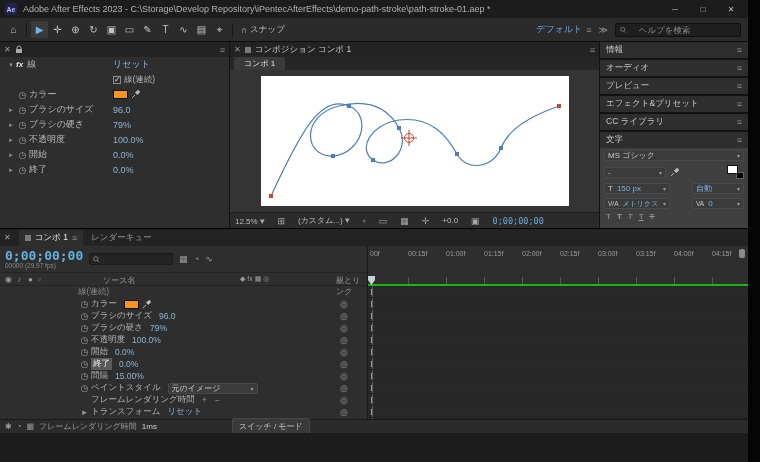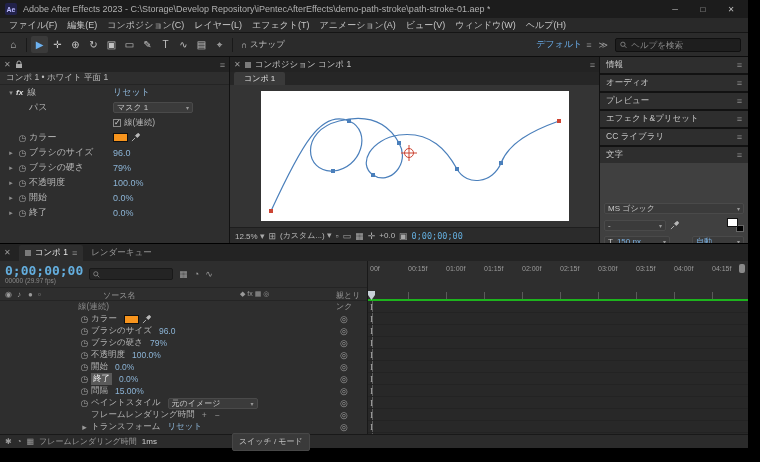--- a/index.html
+++ b/index.html
@@ -1,36 +1,36 @@
 <!DOCTYPE html>
 <html><head>
 <meta charset="utf-8">
 <style>
 *{margin:0;padding:0;box-sizing:border-box;font-family:"Liberation Sans",sans-serif;}
 html,body{width:760px;height:462px;overflow:hidden;background:#000;}
-.screen{display:flex;width:760px;height:462px;flex-direction:column;}
+.screen{display:flex;width:760px;height:462px;}
 .window{width:748px;display:flex;flex-direction:column;background:#121212;}
 .desktop-strip{width:12px;background:#050505;}
 
 .titlebar{height:18px;background:#1c1c1c;display:flex;align-items:center;gap:6px;padding:0 5px;flex:none;}
 .app-icon{width:12px;height:12px;background:#22224a;color:#b9b9ff;font-size:7px;font-weight:bold;display:flex;align-items:center;justify-content:center;border-radius:2px;flex:none;}
 .title-text{font-size:9px;color:#b0b0b0;white-space:nowrap;overflow:hidden;}
 .win-controls{margin-left:auto;display:flex;gap:4px;flex:none;}
 .win-btn{width:24px;height:14px;color:#bbb;font-size:8px;display:flex;align-items:center;justify-content:center;}
 .menubar{height:15px;background:#292929;display:flex;align-items:center;padding:0 4px;flex:none;border-bottom:1px solid #151515;}
 .menu-item{font-size:9px;color:#c6c6c6;padding:0 5px;white-space:nowrap;}
 .toolbar{height:24px;background:#2b2b2b;display:flex;align-items:center;gap:1px;padding:0 5px;flex:none;border-bottom:1px solid #0d0d0d;}
 .tool{width:17px;height:17px;color:#c2c2c2;font-size:10px;display:flex;align-items:center;justify-content:center;border-radius:2px;flex:none;}
 .tool.active{color:#6cb1f0;background:#3a3a3a;}
 .tb-sep{width:1px;height:14px;background:#191919;margin:0 3px;flex:none;}
 .snap{display:flex;align-items:center;gap:3px;font-size:8.5px;color:#c2c2c2;padding:0 4px;}
 .workspace-chip{margin-left:auto;display:flex;align-items:center;gap:4px;font-size:9px;color:#6cb1f0;}
 .workspace-chip .mg{color:#8a8a8a;}
 .ovf{color:#9a9a9a;font-size:9px;margin:0 6px;}
-.searchbox{width:126px;height:14px;background:#1e1e1e;border:1px solid #101010;border-radius:2px;display:flex;align-items:center;gap:4px;padding:0 4px;margin-right:2px;}
+.searchbox{width:126px;height:14px;background:#1e1e1e;border:1px solid #101010;border-radius:2px;display:flex;align-items:center;gap:12px;padding:0 4px;margin-right:2px;}
 .searchbox input{background:transparent;border:none;outline:none;color:#cfcfcf;font-size:8.5px;width:100%;}
 .searchbox input::placeholder{color:#8a8a8a;}
 
 .workspace{height:186px;display:flex;gap:1px;flex:none;background:#121212;}
 .panel{background:#2e2e2e;display:flex;flex-direction:column;min-width:0;}
 .tabrow{height:15px;background:#232323;display:flex;align-items:center;gap:4px;padding:0 4px;flex:none;font-size:8.5px;color:#c8c8c8;white-space:nowrap;}
 .tabrow .mg{margin-left:auto;color:#8a8a8a;}
 .x{color:#9a9a9a;font-size:8px;}
 .psq{width:6px;height:6px;background:#7a7a7a;display:inline-block;flex:none;}
 .mg{font-size:9px;}
@@ -48,21 +48,21 @@
 .cb{width:8px;height:8px;border:1px solid #8a8a8a;position:relative;flex:none;}
 .cb[data-checked="true"]::after{content:"✓";position:absolute;top:-2px;left:0;font-size:8px;color:#ddd;}
 .cbl{font-size:8.5px;color:#b8b8b8;}
 .swatch{width:15px;height:9px;border:1px solid #101010;flex:none;}
 
 .comp{flex:1;}
 .viewer-tabs{height:13px;background:#262626;display:flex;align-items:flex-end;padding:0 4px;flex:none;}
 .viewer-tab{background:#3a3a3a;font-size:8px;color:#e0e0e0;padding:1px 10px;border-radius:2px 2px 0 0;}
 .canvas-area{flex:1;background:#343434;position:relative;}
 .canvas{position:absolute;left:31px;top:6px;width:308px;height:130px;background:#fff;}
-.comp-status{height:16px;background:#2b2b2b;border-top:1px solid #1e1e1e;display:flex;align-items:center;gap:4px;padding:0 5px;font-size:8px;color:#bbb;flex:none;white-space:nowrap;overflow:hidden;}
+.comp-status{height:16px;background:#2b2b2b;border-top:1px solid #1e1e1e;display:flex;align-items:center;gap:13px;padding:0 5px;font-size:8px;color:#bbb;flex:none;white-space:nowrap;overflow:hidden;}
 .cs-icon{color:#a8a8a8;font-size:9px;}
 .cs-tc{color:#64aede;font-family:"DejaVu Sans Mono",monospace;font-size:8.5px;}
 
 .rightstack{width:148px;flex:none;display:flex;flex-direction:column;gap:2px;background:#121212;}
 .rp-header{height:16px;background:#2e2e2e;display:flex;align-items:center;padding:0 6px;font-size:8.5px;color:#c8c8c8;flex:none;text-align:center;}
 .rp-header .mg{margin-left:auto;color:#8a8a8a;}
 .char-panel{flex:1;background:#404040;display:flex;flex-direction:column;overflow:hidden;}
 .char-row{display:flex;align-items:center;gap:4px;padding:2px 4px;flex:none;}
 .cp-blue{color:#7ab1e3;}
 .fillstroke{position:relative;width:17px;height:14px;margin-left:auto;flex:none;}
@@ -116,31 +116,20 @@
   <div class="titlebar">
     <div class="app-icon">Ae</div>
     <div class="title-text">Adobe After Effects 2023 - C:\Storage\Develop Repository\iPentecAfterEffects\demo-path-stroke\path-stroke-01.aep *</div>
     <div class="win-controls">
       <div class="win-btn">─</div>
       <div class="win-btn">□</div>
       <div class="win-btn">✕</div>
     </div>
   </div>
 
-  <div class="menubar">
-    <span class="menu-item">ファイル(F)</span>
-    <span class="menu-item">編集(E)</span>
-    <span class="menu-item">コンポジション(C)</span>
-    <span class="menu-item">レイヤー(L)</span>
-    <span class="menu-item">エフェクト(T)</span>
-    <span class="menu-item">アニメーション(A)</span>
-    <span class="menu-item">ビュー(V)</span>
-    <span class="menu-item">ウィンドウ(W)</span>
-    <span class="menu-item">ヘルプ(H)</span>
-  </div>
 
   <div class="toolbar">
     <span class="tool">⌂</span>
     <span class="tb-sep"></span>
     <span class="tool active">▶</span>
     <span class="tool">✛</span>
     <span class="tool">⊕</span>
     <span class="tool">↻</span>
     <span class="tool">▣</span>
     <span class="tool">▭</span>
@@ -172,42 +161,30 @@
 
     <div class="panel ec">
       <div class="tabrow">
         <span class="x">✕</span>
         <svg width="8" height="9" viewBox="0 0 8 9">
               <path d="M2 4 V3 a2 2 0 0 1 4 0 V4" fill="none" stroke="#aaa"></path>
               <rect x="1" y="4" width="6" height="4" fill="#aaa"></rect>
             </svg>
         <span class="mg">≡</span>
       </div>
-      <div class="ec-breadcrumb">コンポ 1 • ホワイト 平面 1</div>
 
       <div class="ec-row">
         <span class="chev">▾</span>
         <span class="fxb">fx</span>
         <span>線</span>
         <span class="ec-val">
               <span class="val">リセット</span>
             </span>
       </div>
 
-      <div class="ec-row">
-        <span class="chev"></span>
-            <span class="sw"></span>
-        <span>パス</span>
-        <span class="ec-val">
-          <span class="select" style="width:80px;">
-            <span>マスク 1</span>
-            <span class="car">▾</span>
-          </span>
-        </span>
-      </div>
 
 
       <div class="ec-row">
         <span class="ec-val">
           <span class="cb" data-checked="true"></span>
           <span class="cbl">線(連続)</span>
         </span>
       </div>
 
       <div class="ec-row">
@@ -332,21 +309,21 @@
       <div class="rp-header">
         <span>CC ライブラリ</span>
         <span class="mg">≡</span>
       </div>
       <div class="char-panel">
         <div class="rp-header">
           <span>文字</span>
           <span class="mg">≡</span>
         </div>
         <div class="char-row">
-          <span class="select" style="flex:1;margin-top:38px;">
+          <span class="select" style="flex:1;">
             <span>MS ゴシック</span>
             <span class="car">▾</span>
           </span>
         </div>
         <div class="char-row">
           <span class="select" style="width:62px;">
             <span>-</span>
             <span class="car">▾</span>
           </span>
           <svg width="9" height="9" viewBox="0 0 10 10">

